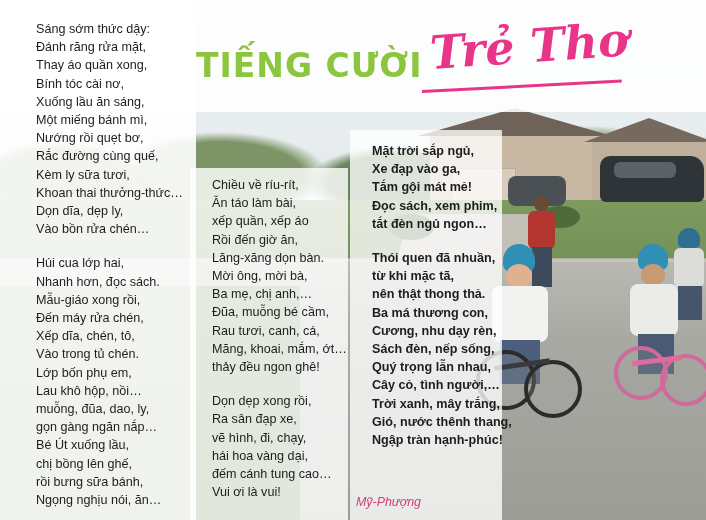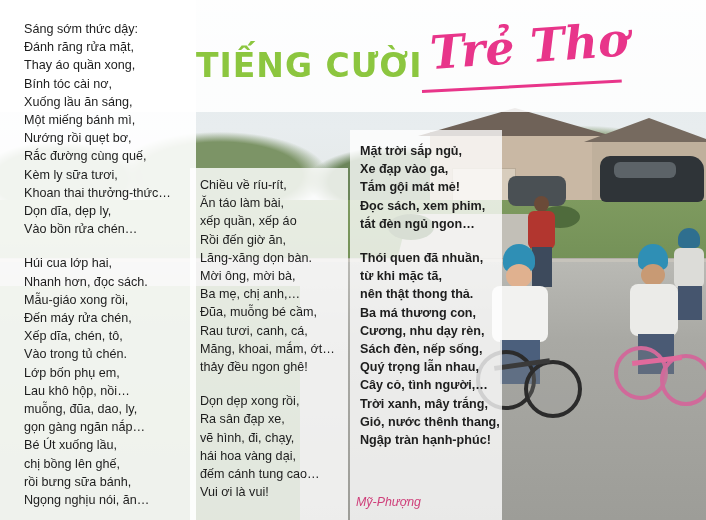--- a/index.html
+++ b/index.html
@@ -234,21 +234,21 @@
     position: absolute;
     font-family: "Liberation Sans", sans-serif;
     font-size: 12.6px;
     line-height: 18.2px;
     color: #1d1d1d;
     white-space: pre;
   }
   #col1 { left: 20px; top: 20px; width: 176px; }
   #col2 { left: 196px; top: 176px; width: 166px; }
   #col3 { left: 356px; top: 142px; width: 160px; font-weight: bold; }
-  .stanza { margin: 0 0 16px 4px; }
+  .stanza { margin: 0 0 16px 16px; }
   .line { display: block; }
   .signature {
     position: absolute;
     left: 356px;
     top: 462px;
     font-family: "Liberation Sans", sans-serif;
     font-style: italic;
     font-size: 12.4px;
     line-height: 16px;
     color: #cf3f7a;

